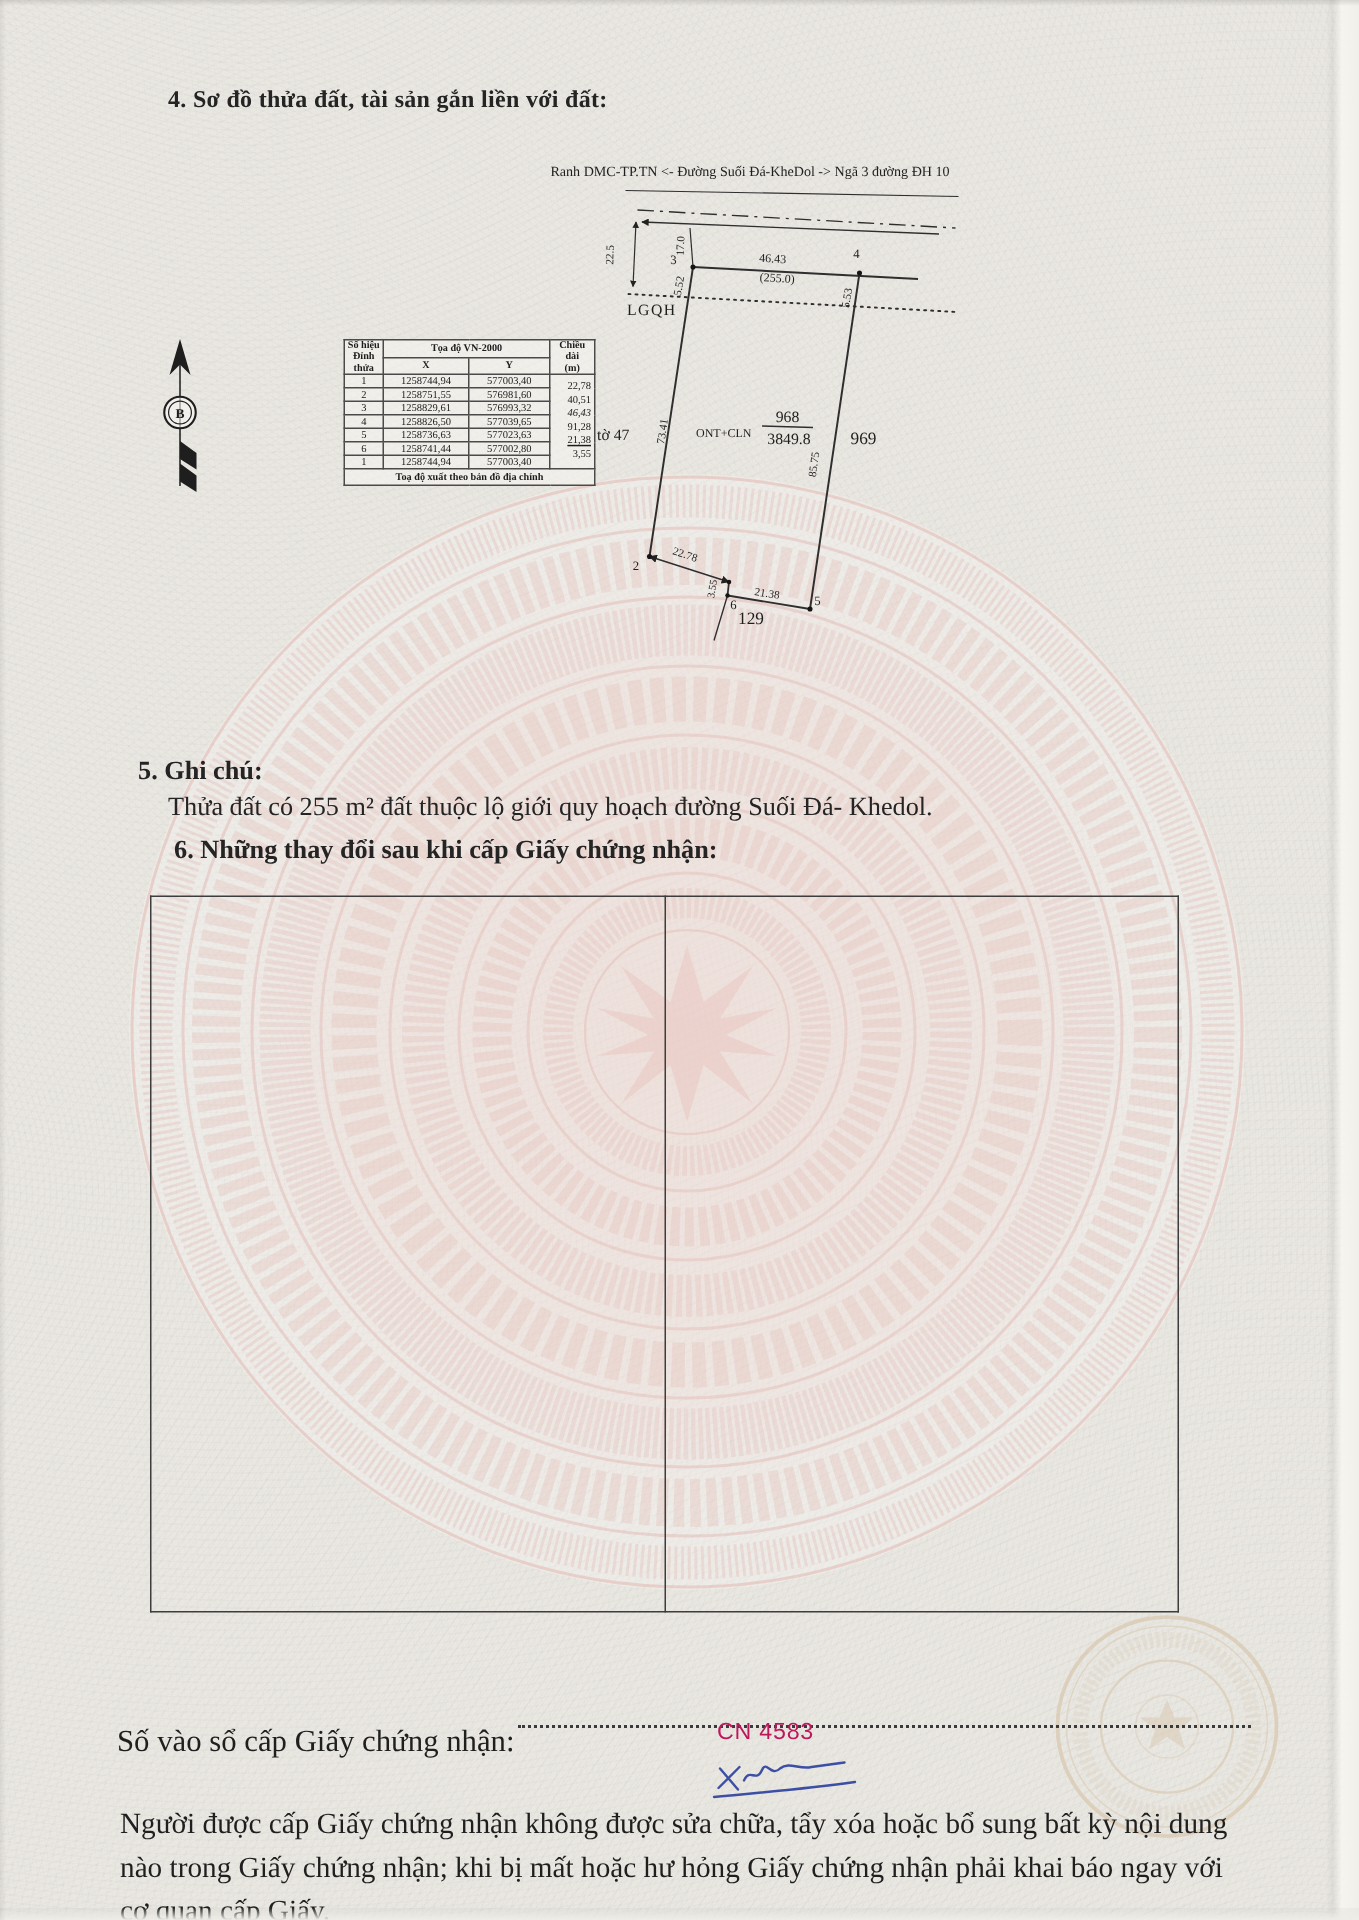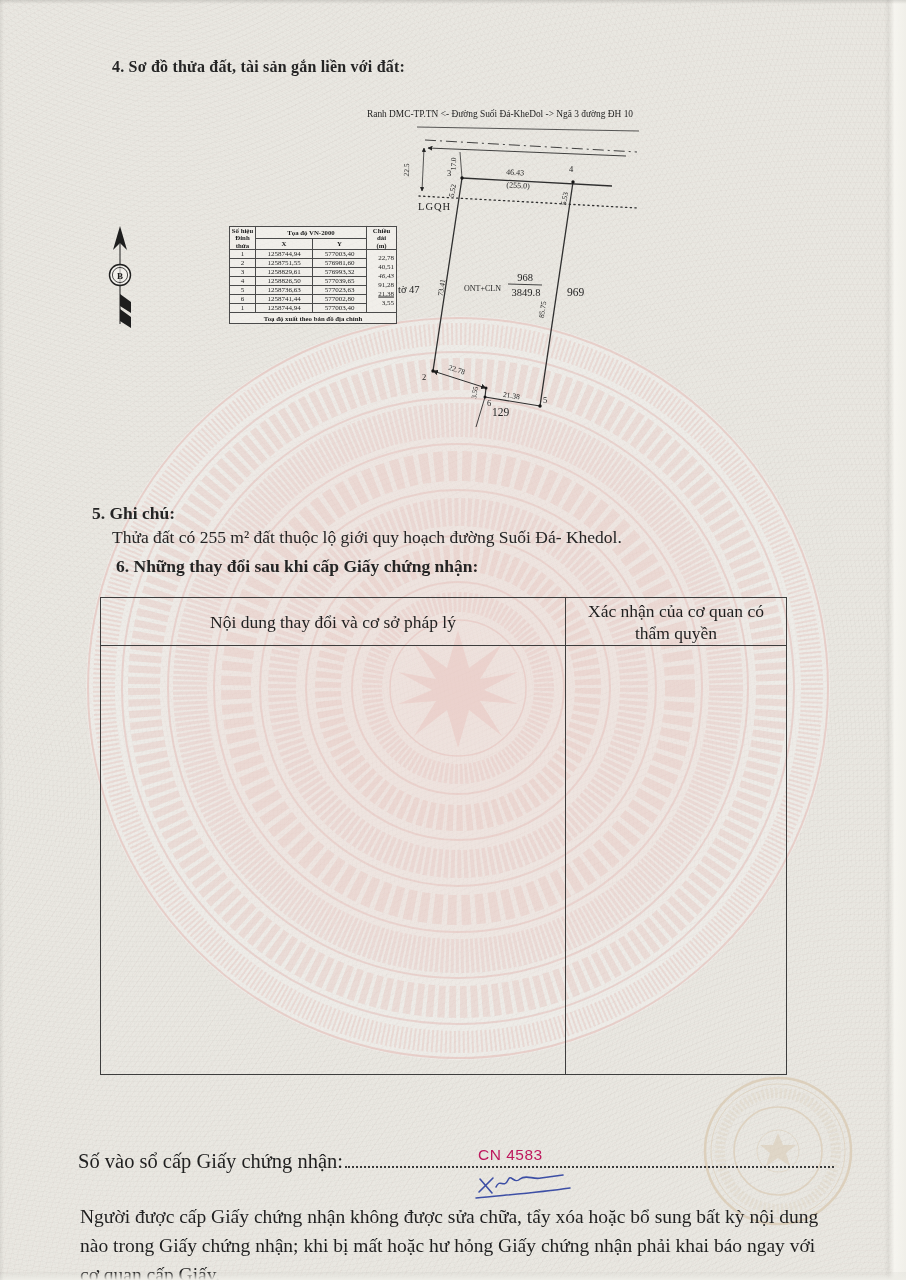--- a/index.html
+++ b/index.html
@@ -64,21 +64,21 @@
   .changes-table { position:absolute; left:100px; top:597px; width:686px; height:478px;
     border-collapse:collapse; table-layout:fixed; }
   .changes-table th, .changes-table td { border:1.6px solid #3d3d3d; }
   .changes-table th { font-weight:normal; font-size:17.5px; line-height:22px;
     text-align:center; vertical-align:middle; height:48px; padding:0 10px; color:#1f1f1f; }
   .changes-table .ch-body td { height:429px; vertical-align:top; }
   .col-1 { width:465px; } .col-2 { width:221px; }
 
   
   .registry { position:absolute; left:78px; top:1150px; width:758px;
-    display:flex; align-items:flex-end; }
+    display:flex; align-items:flex-start; }
   .registry-label { font-size:20.5px; white-space:nowrap; color:#1f1f1f; }
   .registry-leader { flex:1; border-bottom:2.2px dotted #3a3a3a; margin:0 2px 5px 2px; height:1px; }
   .registry-number { position:absolute; left:400px; top:-4px;
     font-family:"Liberation Sans", sans-serif; font-size:15.5px; letter-spacing:0.5px; color:#be185d; }
   .signature { position:absolute; left:395px; top:20px; width:115px; height:32px; }
 </style>
 </head>
 <body>
 
 <div class="texture"></div>
@@ -268,24 +268,20 @@
     </tfoot>
   </table>
 </div>
 
 <div class="s5-title">5. Ghi chú:</div>
 <div class="s5-note">Thửa đất có 255 m² đất thuộc lộ giới quy hoạch đường Suối Đá- Khedol.</div>
 <div class="s6-title">6. Những thay đổi sau khi cấp Giấy chứng nhận:</div>
 
 <table class="changes-table">
   <tbody>
-      <tr class="ch-head">
-    <th class="col-1">Nội dung thay đổi và cơ sở pháp lý</th>
-    <th class="col-2">Xác nhận của cơ quan có thẩm quyền</th>
-  </tr>
   <tr class="ch-body">
     <td></td>
     <td></td>
   </tr>
 </tbody>
   </table>
 
 <div class="registry">
   <span class="registry-label">Số vào sổ cấp Giấy chứng nhận:</span>
   <span class="registry-leader"></span>

